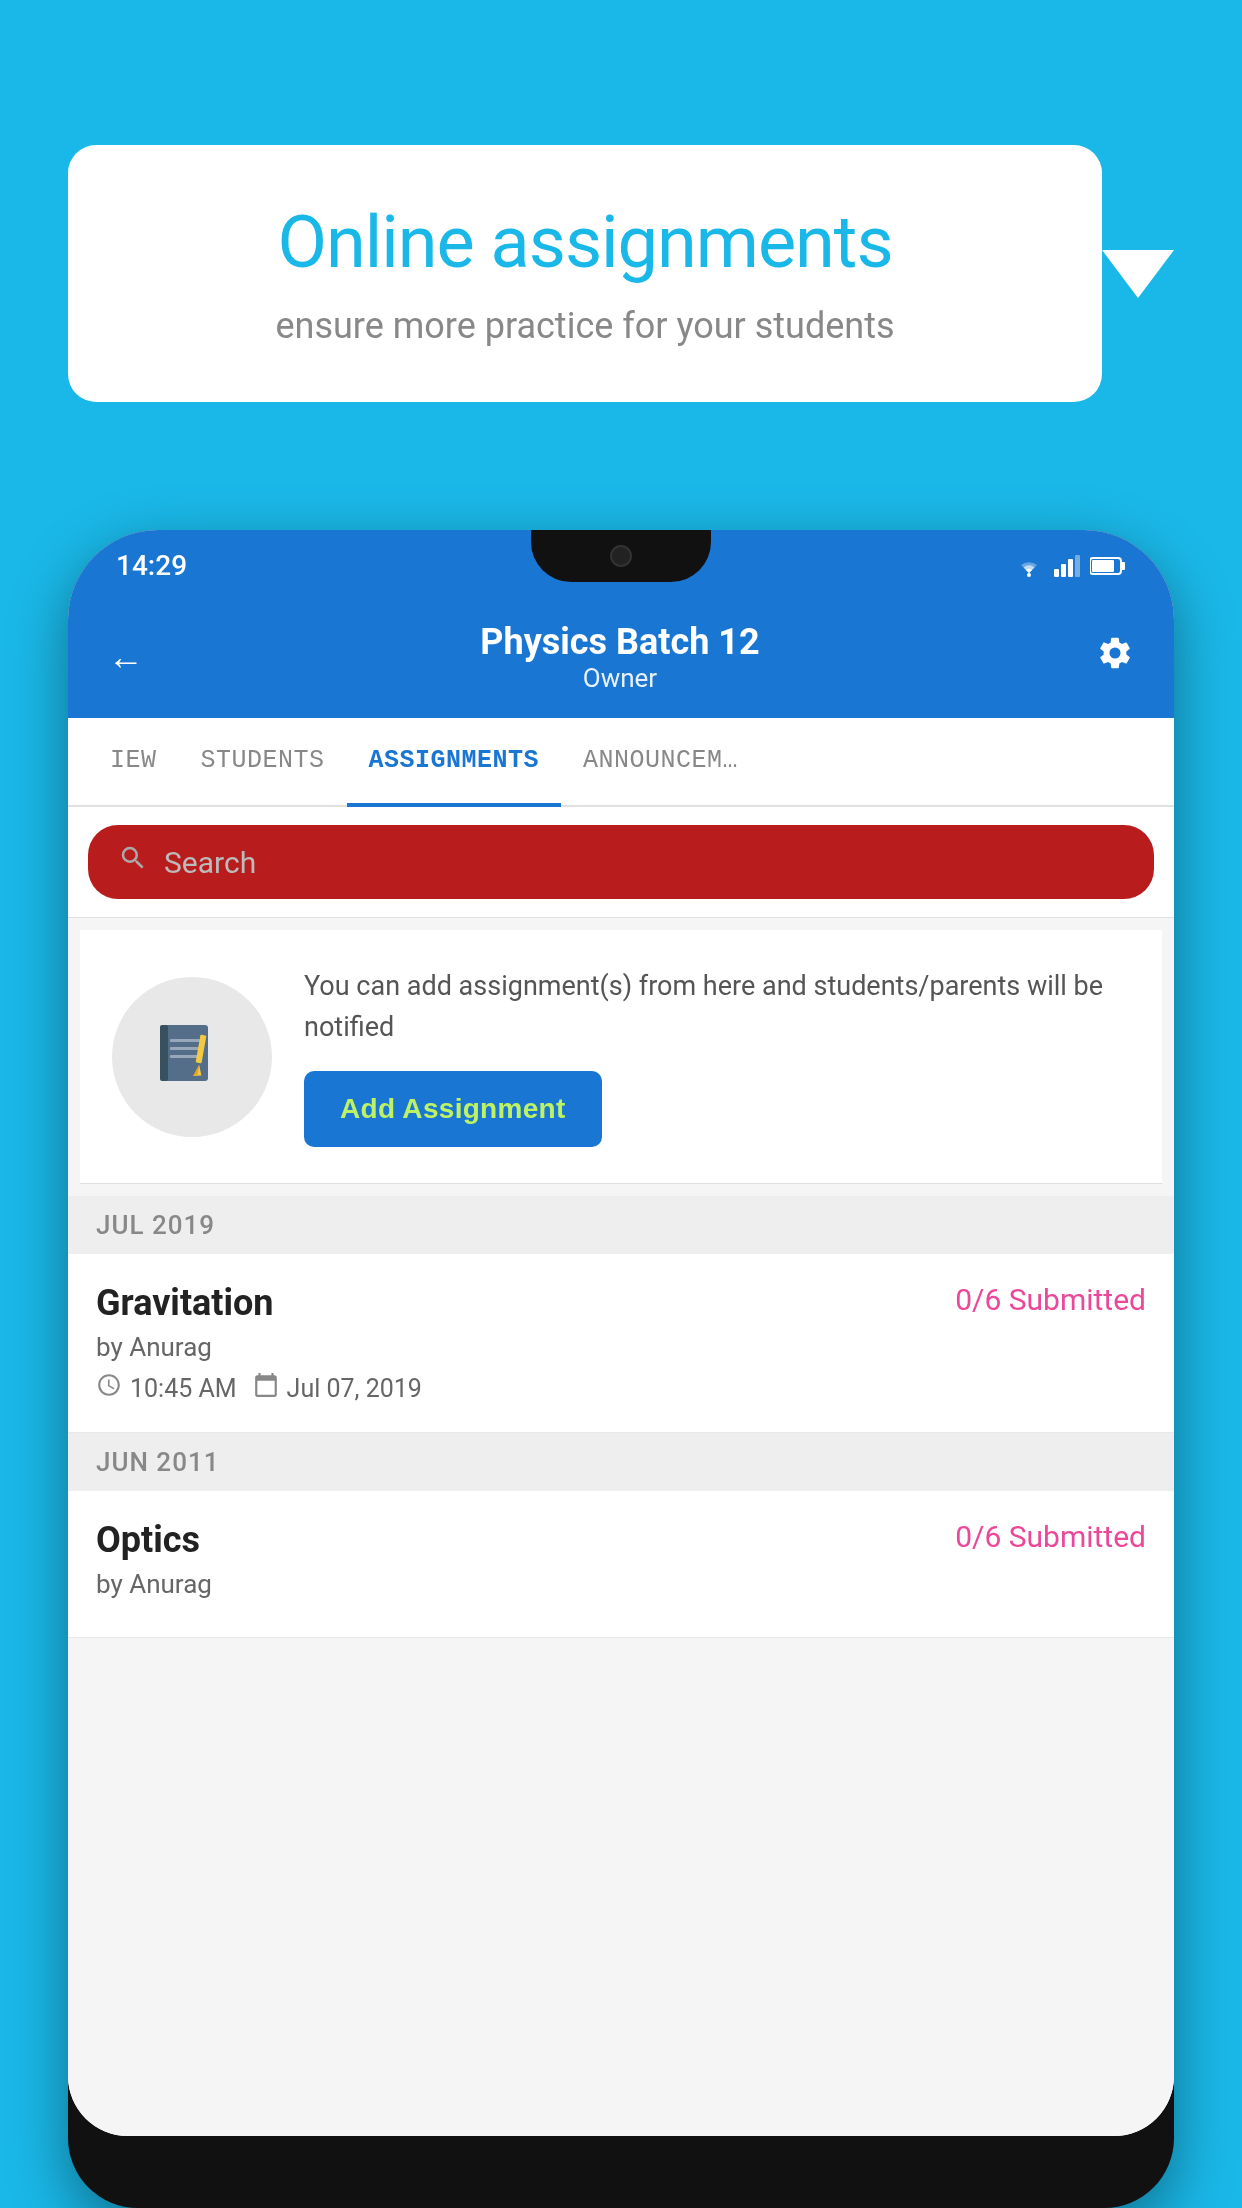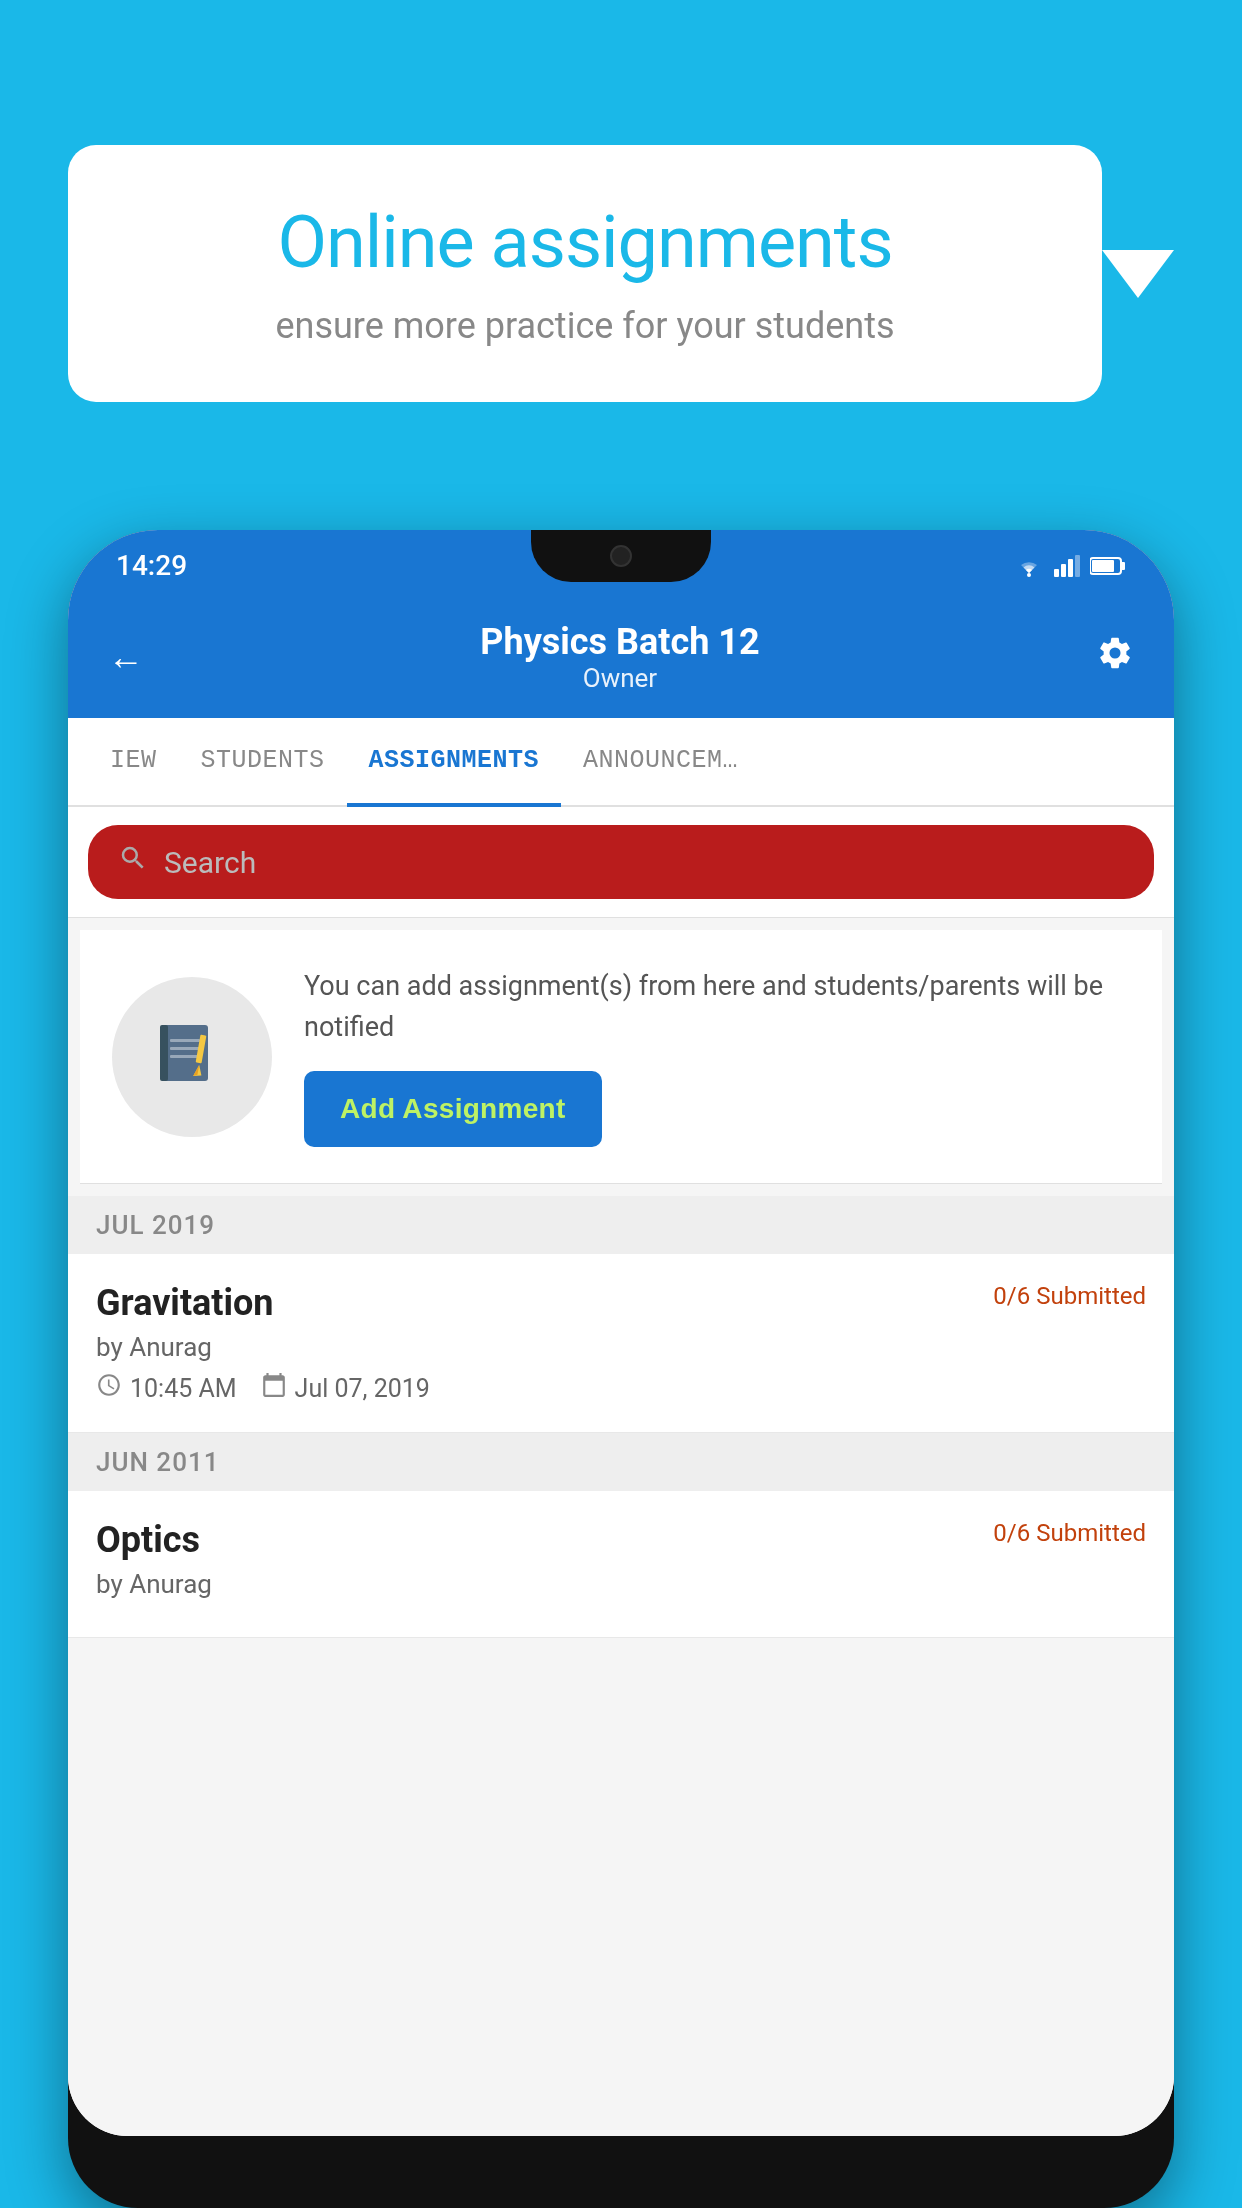--- a/index.html
+++ b/index.html
@@ -252,31 +252,31 @@
       justify-content: space-between;
       align-items: flex-start;
       margin-bottom: 8px;
     }
     .assignment-name {
       font-size: 36px;
       font-weight: 700;
       color: #222;
     }
     .assignment-submitted {
-      font-size: 24px;
-      color: #c2410c;
+      font-size: 30px;
+      color: #ec4899;
     }
     .assignment-by {
       font-size: 26px;
       color: #666;
       margin-bottom: 10px;
     }
     .assignment-meta {
       display: flex;
-      gap: 24px;
+      gap: 16px;
     }
     .meta-item {
       display: flex;
       align-items: center;
       gap: 8px;
       color: #666;
       font-size: 25px;
     }
     .meta-icon {
       font-size: 26px;

